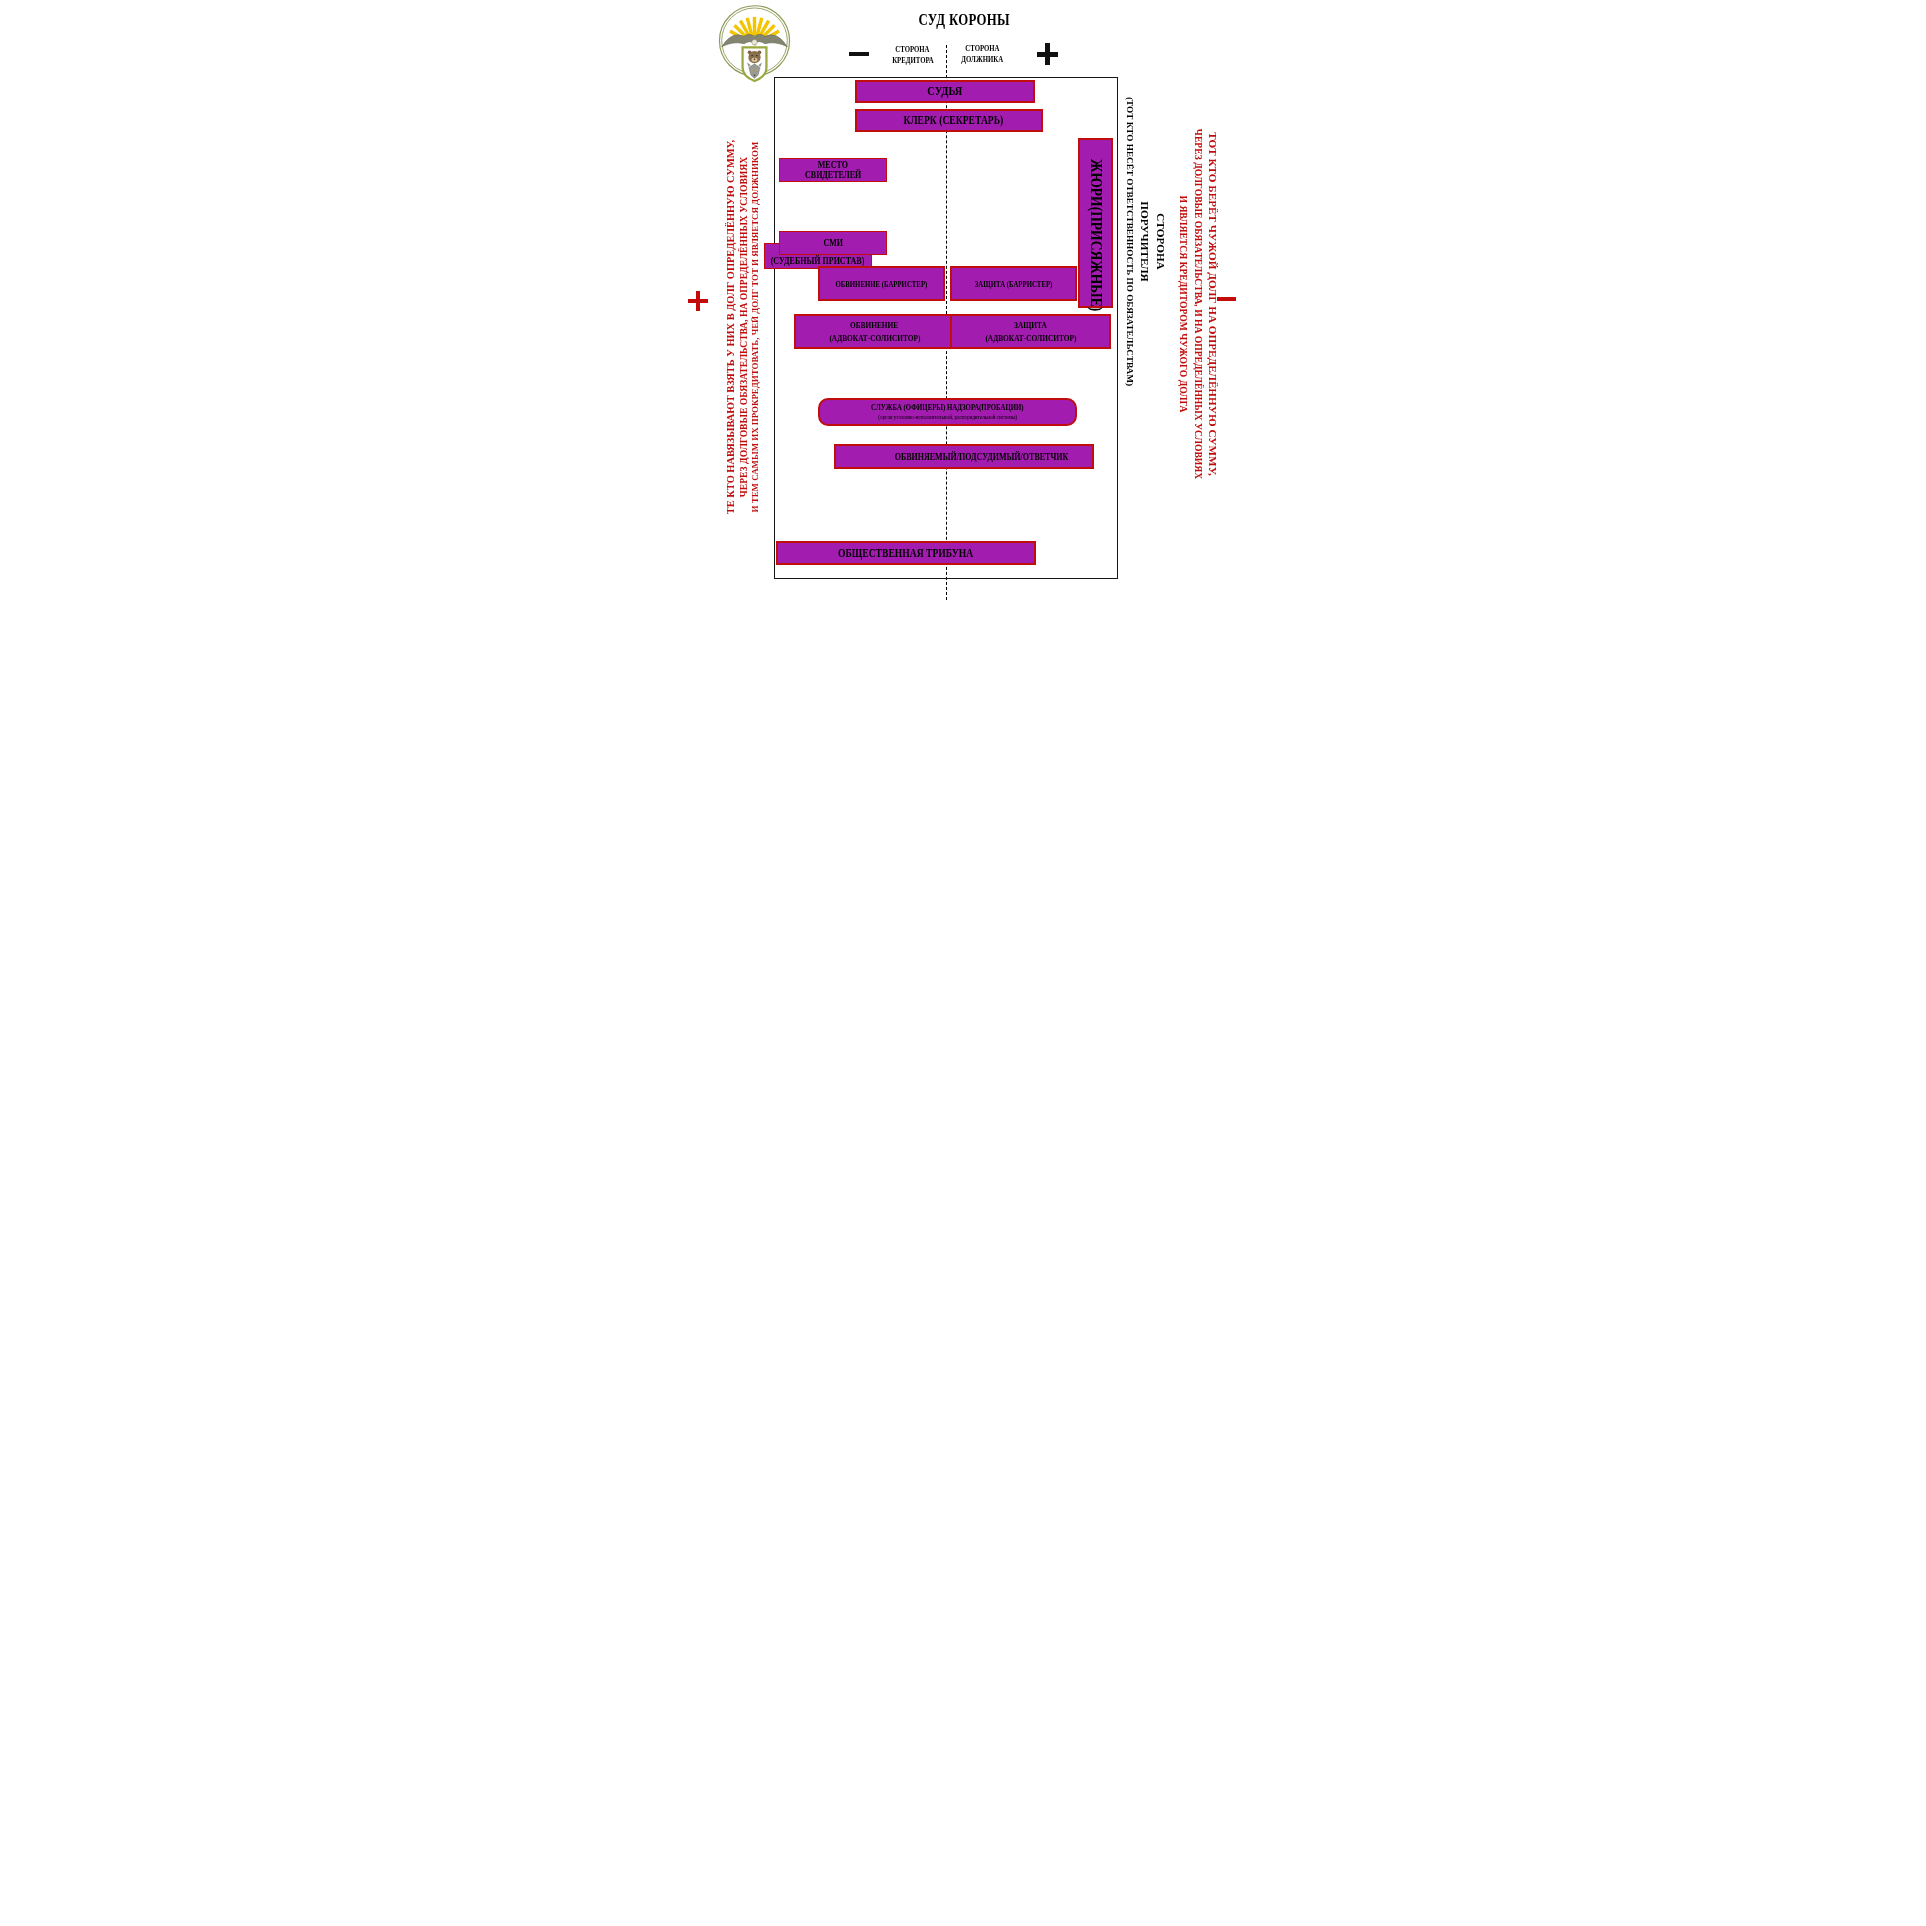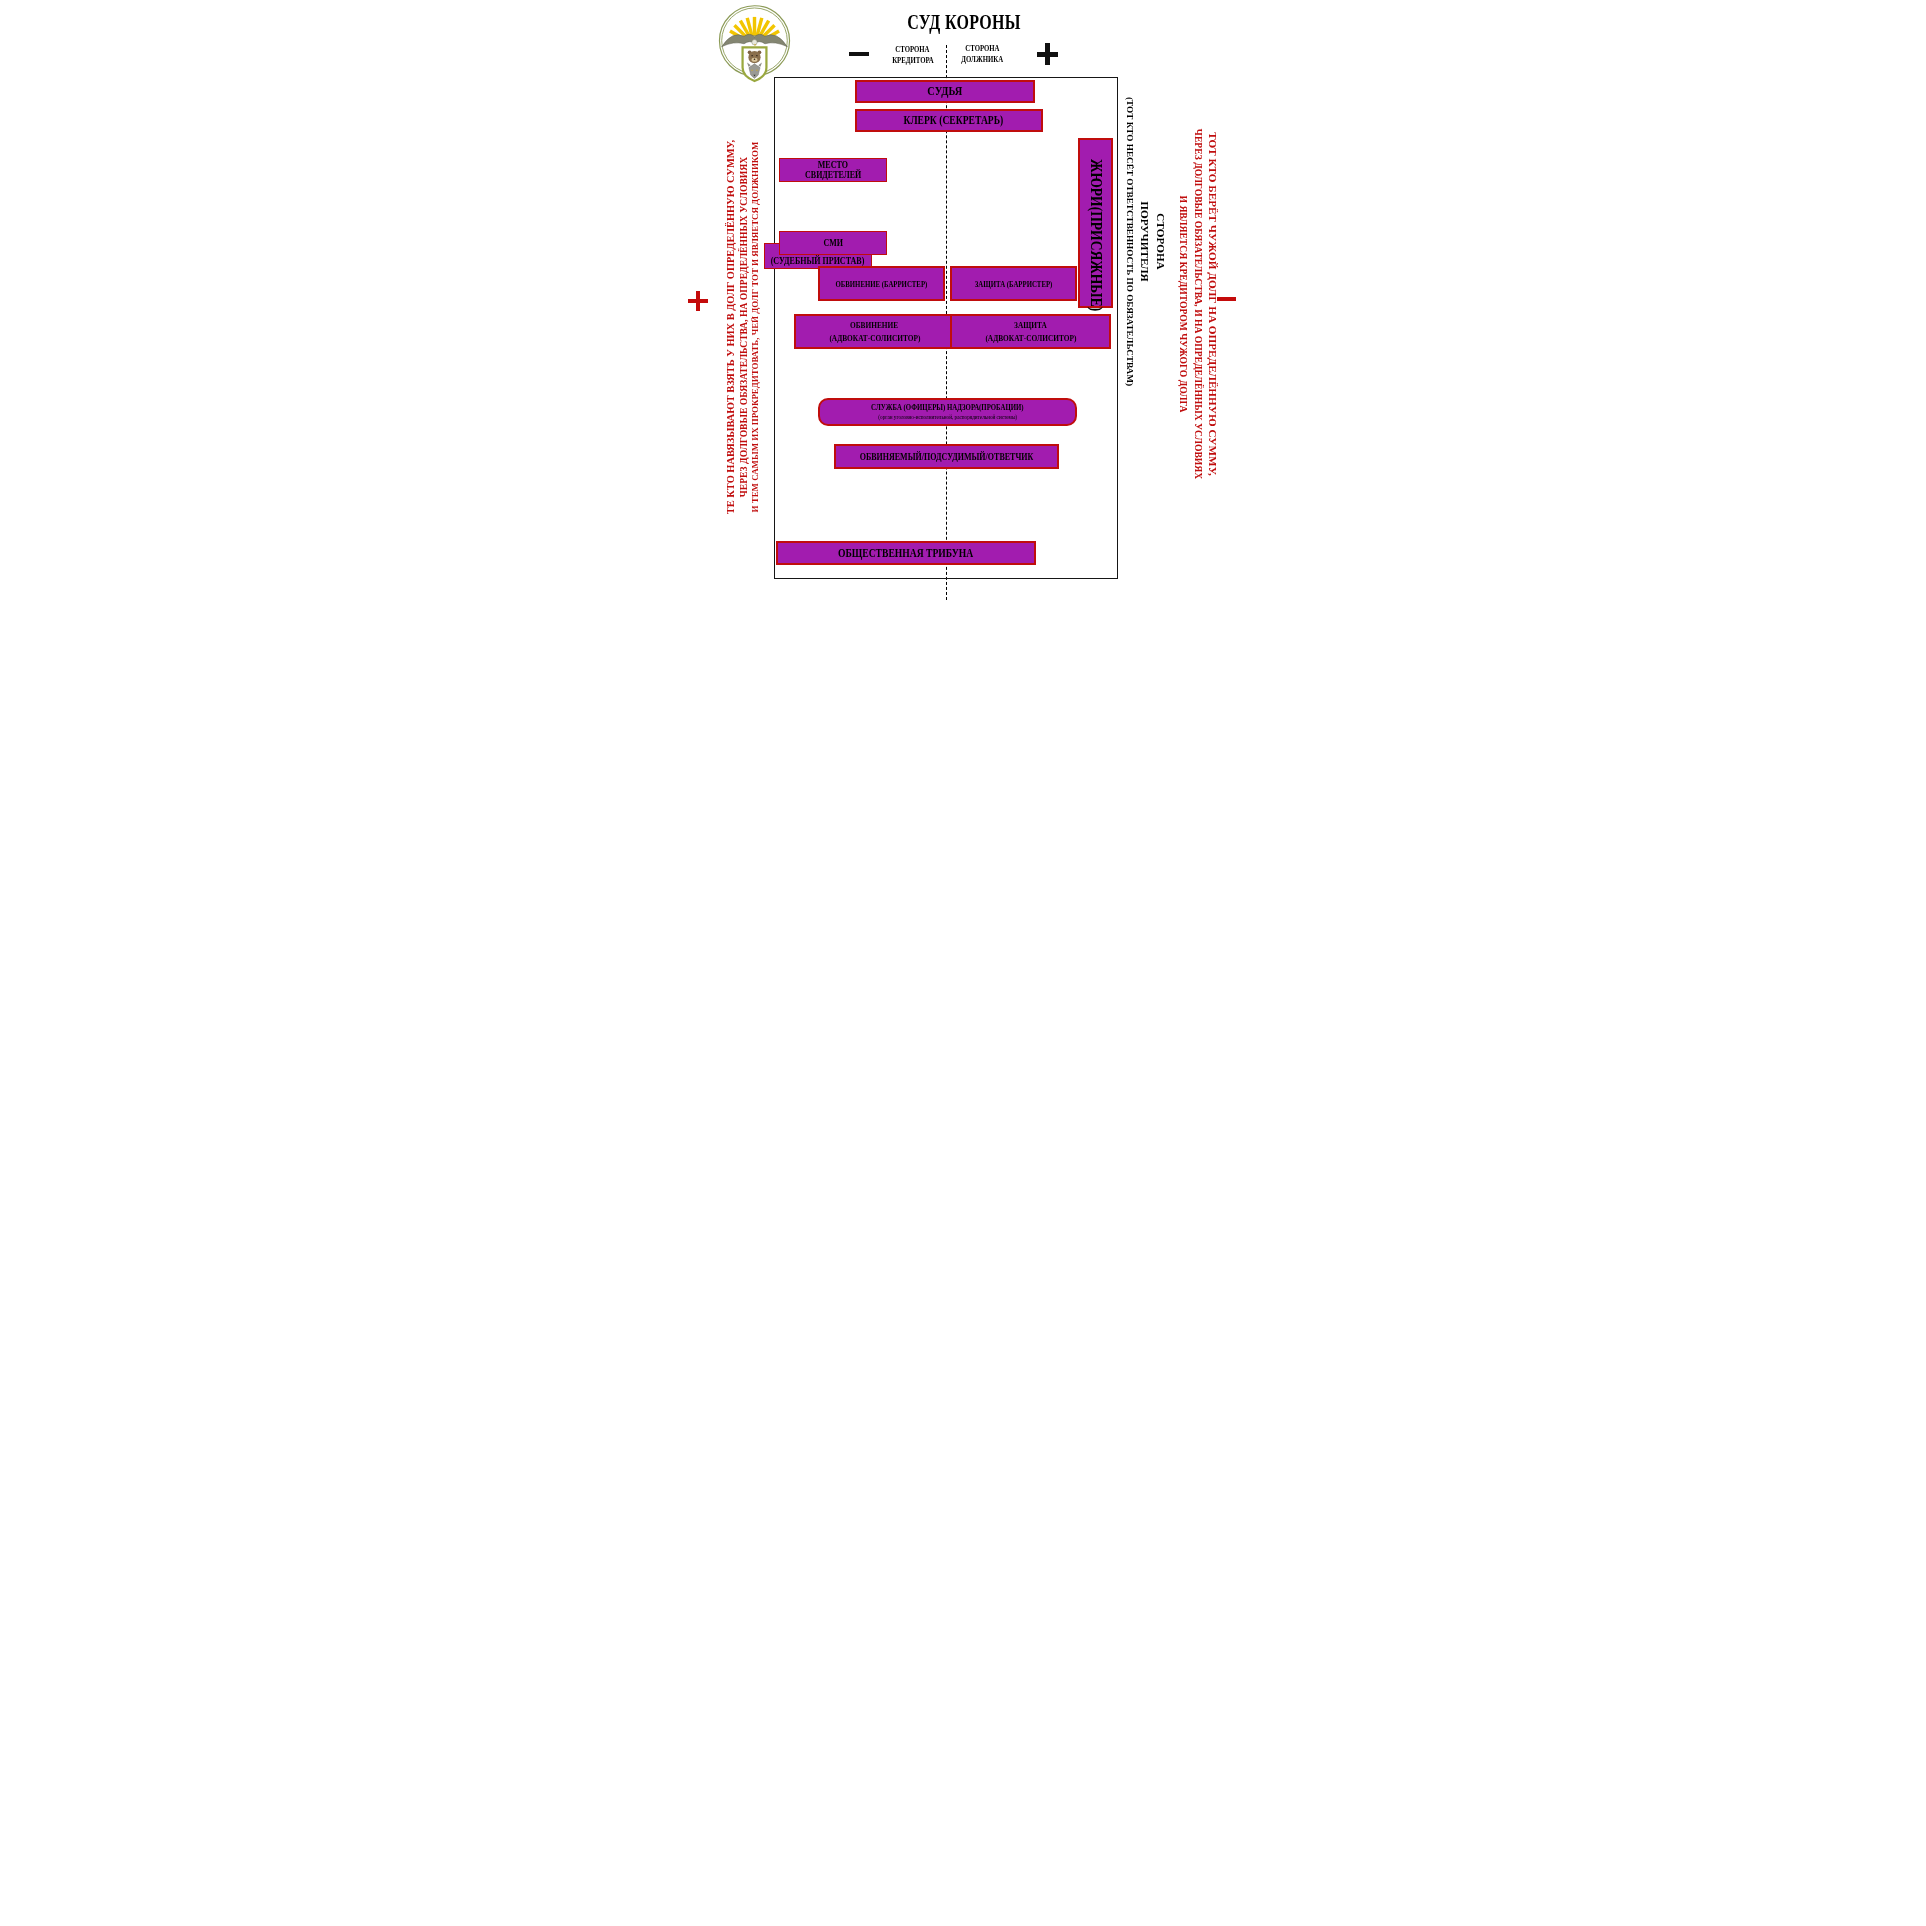--- a/index.html
+++ b/index.html
@@ -4,21 +4,21 @@
 <style>
   html,body{margin:0;padding:0;background:#ffffff;}
   .page{
     position:relative;width:566px;height:600px;margin:0 auto;
     background:#ffffff;overflow:hidden;
     font-family:"Liberation Serif", serif;color:#000;
   }
   .abs{position:absolute;}
   .sx{display:inline-block;transform:scaleX(0.8);transform-origin:center;white-space:nowrap;}
   
-  .title{left:169px;top:10.8px;width:231px;text-align:center;font-size:20px;font-weight:bold;letter-spacing:0.4px;}
+  .title{left:169px;top:10.8px;width:231px;text-align:center;font-size:16px;font-weight:bold;letter-spacing:0.4px;}
   .side-label{font-weight:bold;font-size:8.5px;line-height:10.8px;text-align:center;}
   .lbl-cred{left:200px;top:44px;width:65px;}
   .lbl-debt{left:270px;top:43px;width:65px;}
   .bar{background:#111;position:absolute;}
   .redbar{background:#C40B0B;position:absolute;}
   
   .center-dash{left:266px;top:45px;height:555px;width:0;border-left:1.2px dashed #000;z-index:0;}
   
   .main-box{left:94px;top:77px;width:342px;height:500px;border:1.2px solid #161616;z-index:1;background:transparent;}
   
@@ -196,21 +196,21 @@
   <div class="rbox f-sol" style="left:270px;top:314px;width:157px;height:31px;">
     <div><span class="sx">ЗАЩИТА</span></div>
     <div><span class="sx">(АДВОКАТ-СОЛИСИТОР)</span></div>
   </div>
 
   <div class="rbox" style="left:138px;top:398px;width:255px;height:23.5px;border-radius:10px;">
     <div class="f-prob-t"><span class="sx">СЛУЖБА (ОФИЦЕРЫ) НАДЗОРА(ПРОБАЦИИ)</span></div>
     <div class="f-prob-s"><span class="sx">(орган уголовно-исполнительной, распорядительной системы)</span></div>
   </div>
 
-  <div class="rbox f-def" style="left:154px;top:444px;width:221px;height:21px;">
+  <div class="rbox f-def" style="left:154px;top:444px;width:221px;height:21px;padding-left:35px;">
     <span class="sx">ОБВИНЯЕМЫЙ/ПОДСУДИМЫЙ/ОТВЕТЧИК</span>
   </div>
 
   <div class="rbox f-gal" style="left:96px;top:541px;width:256px;height:20.4px;">
     <span class="sx">ОБЩЕСТВЕННАЯ ТРИБУНА</span>
   </div>
 
 </div>
 
 

